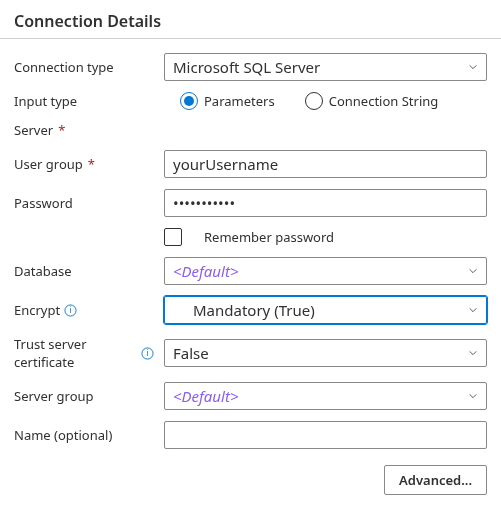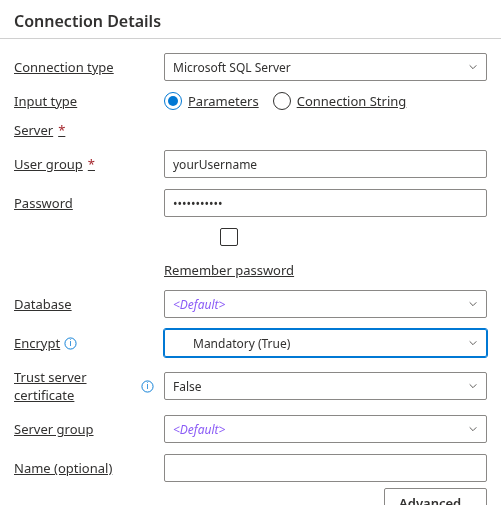--- a/index.html
+++ b/index.html
@@ -23,21 +23,20 @@
       border: none;
       border-top: 1px solid #d0d0d0;
       margin: 6px 0 10px 0;
     }
     .form {
       padding: 4px 14px 0 14px;
       display: flex;
       flex-direction: column;
       gap: 11px;
       flex: 1;
-      text-decoration: underline;
     }
     .row {
       display: flex;
       align-items: center;
       gap: 10px;
     }
     .label-col {
       width: 140px;
       flex-shrink: 0;
       font-size: 13px;
@@ -60,21 +59,21 @@
       position: relative;
       flex: 1;
     }
     select, input[type="text"], input[type="password"] {
       width: 100%;
       height: 28px;
       border: 1px solid #8a8886;
       border-radius: 2px;
       padding: 0 8px;
       font-family: inherit;
-      font-size: 12px;
+      font-size: 15px;
       background: #fff;
       color: #323130;
     }
     input[type="text"].italic, select.italic {
       font-style: italic;
       color: #8b5cf6;
     }
     .select-wrap select {
       appearance: none;
       -webkit-appearance: none;
@@ -97,40 +96,40 @@
       align-items: center;
       justify-content: center;
     }
     .chev svg { width: 10px; height: 10px; }
     .radio-label {
       display: flex;
       align-items: center;
       gap: 6px;
       font-size: 13px;
       cursor: pointer;
+      margin-left: 16px;
     }
     .radio-circle {
       width: 18px; height: 18px;
       border-radius: 50%;
       border: 1px solid #323130;
       display: flex; align-items: center; justify-content: center;
       flex-shrink: 0;
     }
     .radio-circle.selected {
       border-color: #0078d4;
     }
     .radio-dot {
       width: 10px; height: 10px; border-radius: 50%;
       background: #0078d4;
     }
     .checkbox-row {
       display: flex;
       align-items: center;
-      gap: 15px;
-      flex-direction: column;
+      gap: 22px;
     }
     .checkbox {
       width: 18px; height: 18px;
       border: 1px solid #323130;
       border-radius: 2px;
       flex-shrink: 0;
       cursor: pointer;
     }
     .info-icon {
       width: 13px; height: 13px;

